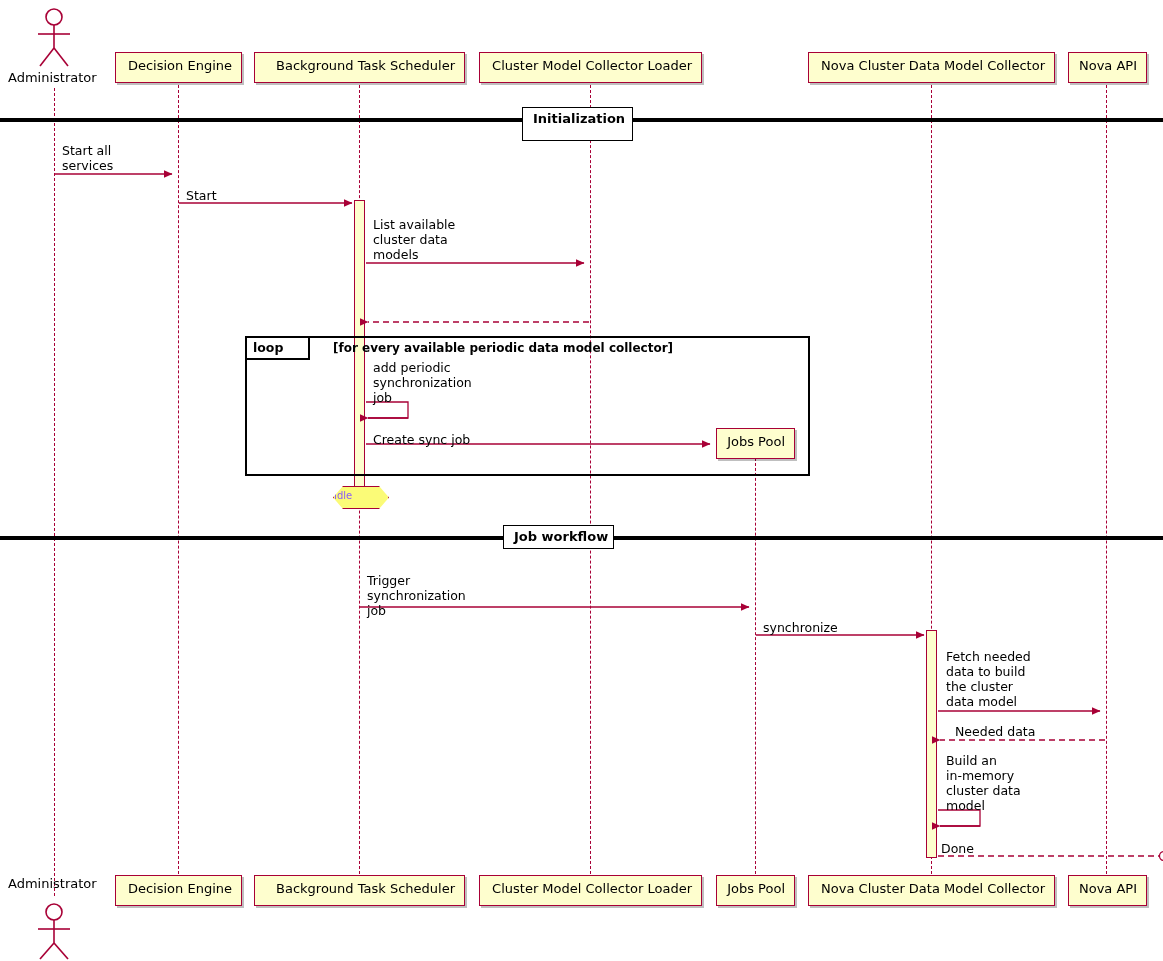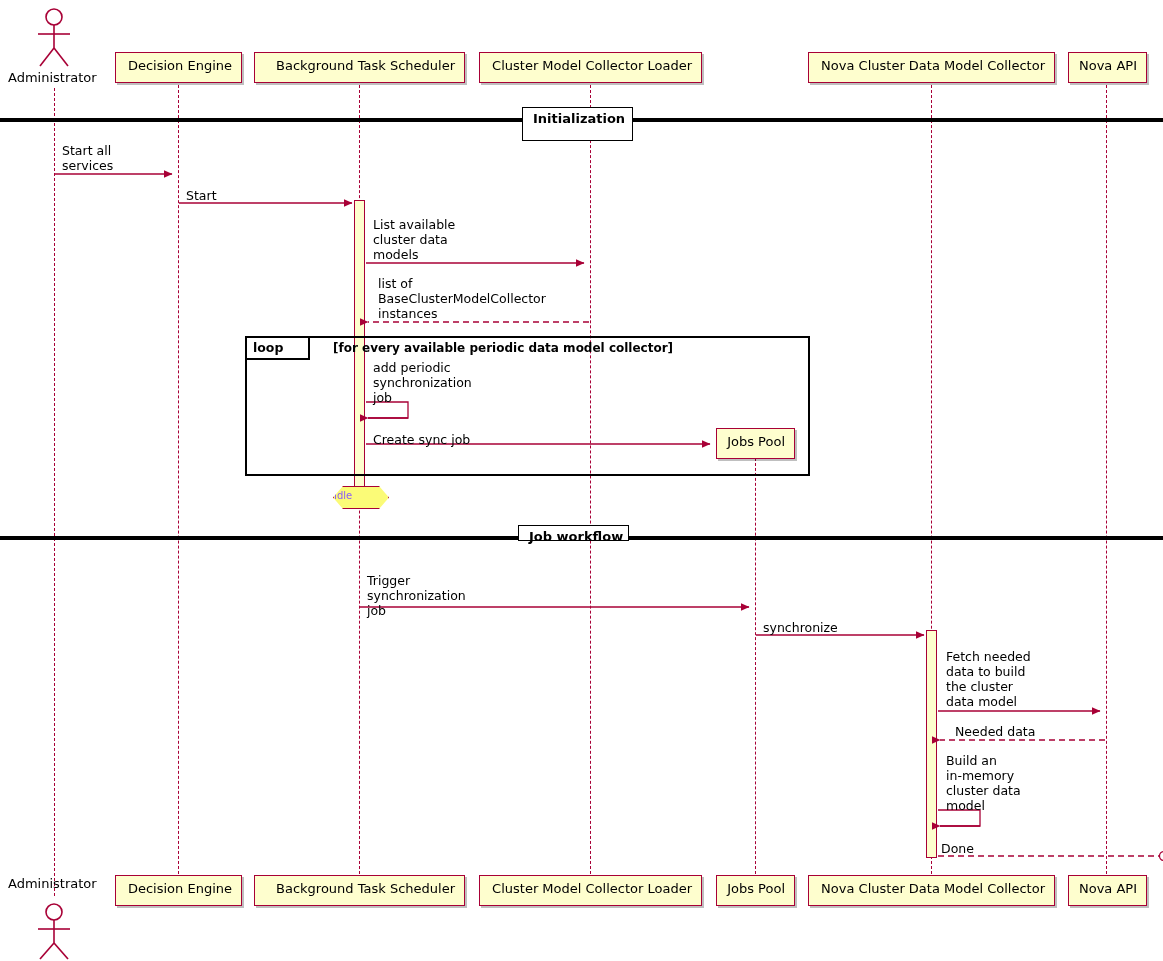--- a/index.html
+++ b/index.html
@@ -187,21 +187,21 @@
   <div class="participant-box" style="left:716px; top:428px; width:79px; height:31px;">
     <span>Jobs Pool</span>
   </div>
 
   <div class="divider-bar" style="top:118px;"></div>
   <div class="divider-box" style="left:522px; top:107px; width:111px; height:34px;">
     <span>Initialization</span>
   </div>
 
   <div class="divider-bar" style="top:536px;"></div>
-  <div class="divider-box" style="left:518px; top:525px; width:111px; height:16px;">
+  <div class="divider-box" style="left:503px; top:525px; width:111px; height:24px;">
     <span>Job workflow</span>
   </div>
 
   <div class="activation" style="left:354px; top:200px; width:11px; height:288px;"></div>
   <div class="activation" style="left:926px; top:630px; width:11px; height:228px;"></div>
 
   <div class="group-frame" style="left:245px; top:336px; width:565px; height:140px;"></div>
   <div class="group-tab" style="left:247px; top:338px; width:63px; height:22px; border-right:2px solid #000; border-bottom:2px solid #000;">
     <span>loop</span>
   </div>
@@ -248,23 +248,20 @@
     <line x1="938" y1="856" x2="1160" y2="856" stroke="#A80036" stroke-width="1.3" stroke-dasharray="6,4"></line>
     <circle cx="1164" cy="856" r="4.5" fill="#FFFFFF" stroke="#A80036" stroke-width="1.3"></circle>
   </svg>
 
   <div class="msg-label" style="left:62px; top:143px;">Start all
 services</div>
   <div class="msg-label" style="left:186px; top:188px;">Start</div>
   <div class="msg-label" style="left:373px; top:217px;">List available
 cluster data
 models</div>
-  <div class="msg-label" style="left:378px; top:276px;">list of
-BaseClusterModelCollector
-instances</div>
   <div class="msg-label" style="left:373px; top:360px;">add periodic
 synchronization
 job</div>
   <div class="msg-label" style="left:373px; top:432px;">Create sync job</div>
   <div class="msg-label" style="left:367px; top:561px;margin-top:12px;">Trigger
 synchronization
 job</div>
   <div class="msg-label" style="left:763px; top:620px;">synchronize</div>
   <div class="msg-label" style="left:946px; top:649px;">Fetch needed
 data to build

